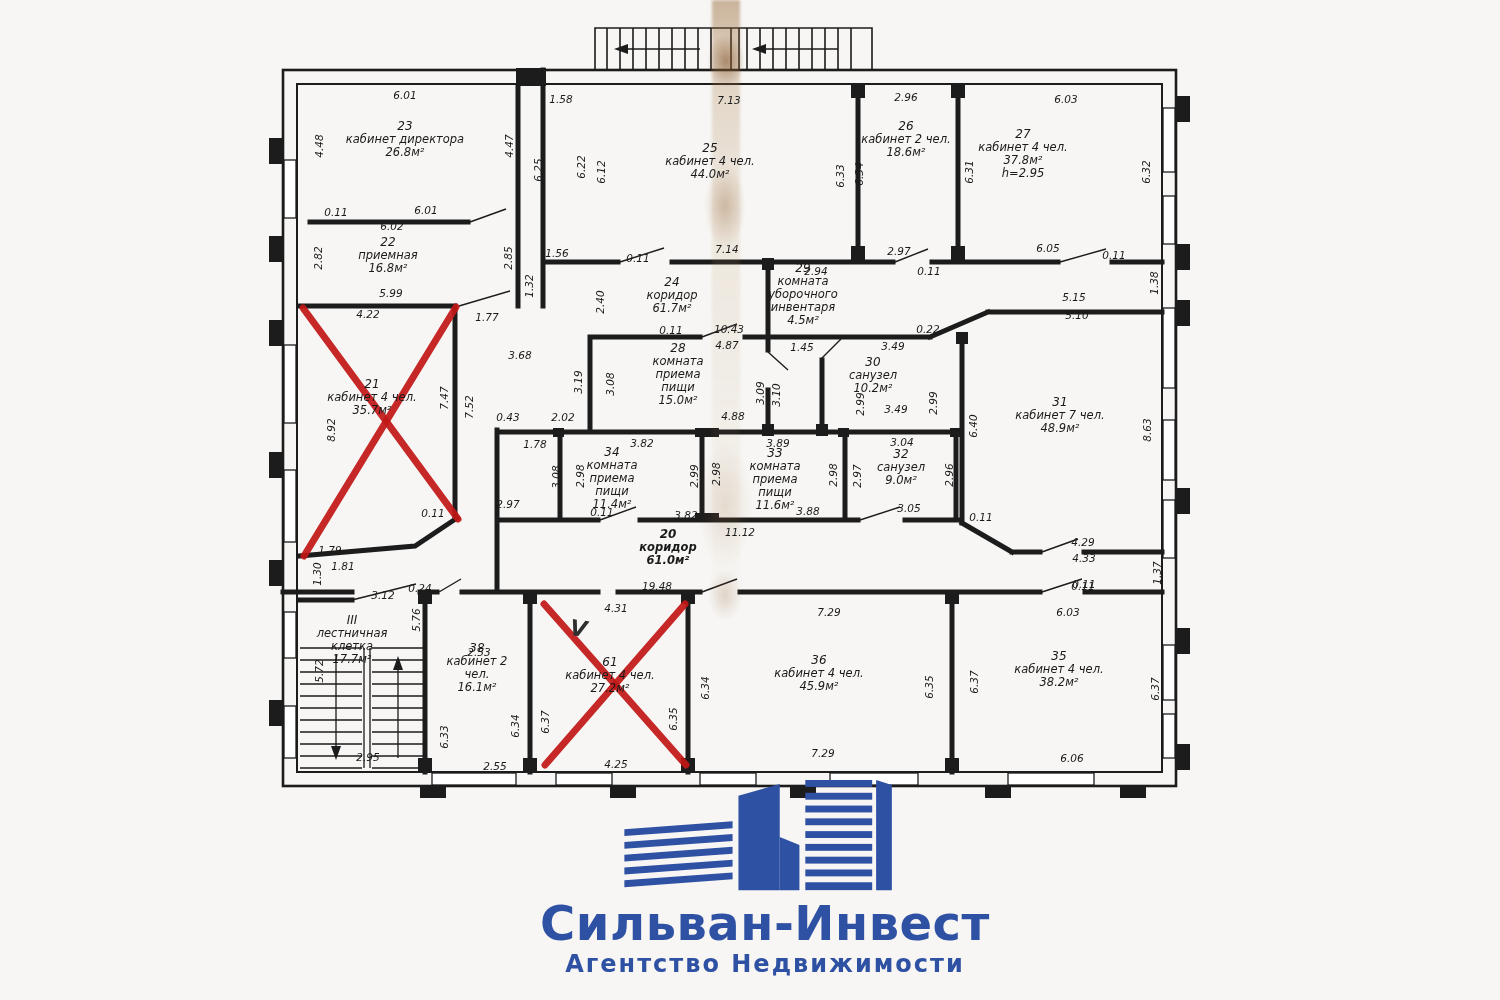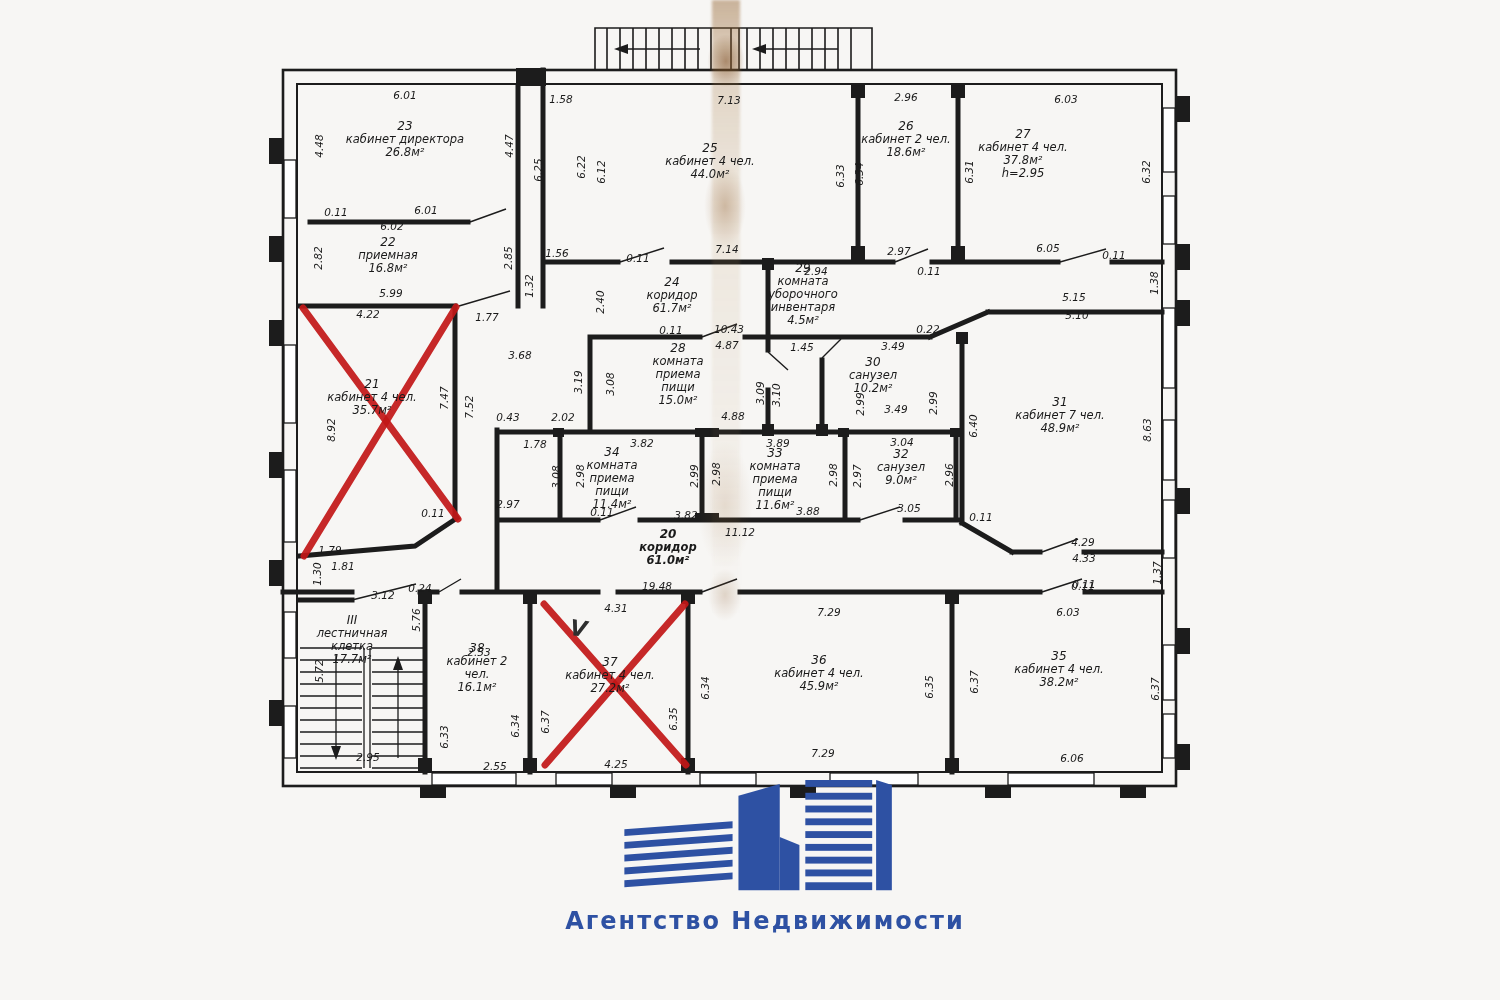--- a/index.html
+++ b/index.html
@@ -35,21 +35,21 @@
   .vmark{position:absolute;left:570px;top:618px;font:700 italic 22px/1 "DejaVu Sans",sans-serif;
     color:#2e2e2e;transform:rotate(8deg);}
 
   .cross-line{stroke:var(--cross,#c21717);stroke-width:7;stroke-linecap:round;opacity:.92;}
 
   .logo{position:absolute;left:765px;top:780px;transform:translateX(-50%);
     width:560px;text-align:center;}
   .logo-icon{display:block;margin:0 auto;}
   .logo-icon *{fill:var(--logo,#2e51a3);}
   .logo-title{font:700 48px/1.05 "DejaVu Sans",sans-serif;color:var(--logo,#2e51a3);letter-spacing:.5px;}
-  .logo-subtitle{font:700 24px/1.2 "DejaVu Sans",sans-serif;color:var(--logo,#2e51a3);letter-spacing:2px;margin-top:9px;}
+  .logo-subtitle{font:700 24px/1.2 "DejaVu Sans",sans-serif;color:var(--logo,#2e51a3);letter-spacing:2px;margin-top:2px;}
 </style>
 </head>
 <body>
 
 <div id="plan">
 
   <svg id="walls" width="1500" height="1000" viewBox="0 0 1500 1000">
 
     <g fill="none" stroke="#1c1c1c">
       <rect x="283" y="70" width="893" height="716" stroke-width="2.6"></rect>
@@ -255,21 +255,21 @@
         <span class="rnum">III</span>
         <span class="rname">лестничная клетка</span>
         <span class="rarea">17.7м²</span>
       </div>
       <div class="room-label" style="left: 477px; top: 642px; width: 80px;">
         <span class="rnum">38</span>
         <span class="rname">кабинет 2 чел.</span>
         <span class="rarea">16.1м²</span>
       </div>
       <div class="room-label" style="left: 610px; top: 656px; width: 150px;">
-        <span class="rnum">37</span>
+        <span class="rnum">61</span>
         <span class="rname">кабинет 4 чел.</span>
         <span class="rarea">27.2м²</span>
       </div>
       <div class="room-label" style="left: 819px; top: 654px; width: 160px;">
         <span class="rnum">36</span>
         <span class="rname">кабинет 4 чел.</span>
         <span class="rarea">45.9м²</span>
       </div>
       <div class="room-label" style="left: 1059px; top: 650px; width: 160px;">
         <span class="rnum">35</span>
@@ -401,16 +401,17 @@
       <rect x="196" y="13" width="68" height="7"></rect>
       <rect x="196" y="26" width="68" height="7"></rect>
       <rect x="196" y="39" width="68" height="7"></rect>
       <rect x="196" y="52" width="68" height="7"></rect>
       <rect x="196" y="65" width="68" height="7"></rect>
       <rect x="196" y="78" width="68" height="7"></rect>
       <rect x="196" y="91" width="68" height="7"></rect>
       <rect x="196" y="104" width="68" height="8"></rect>
       <polygon points="268,0 284,5 284,112 268,112"></polygon>
     </svg>
+    <div class="logo-title">Сильван-Инвест</div>
     <div class="logo-subtitle">Агентство Недвижимости</div>
   </div>
 
 </div>
 
 </body></html>

